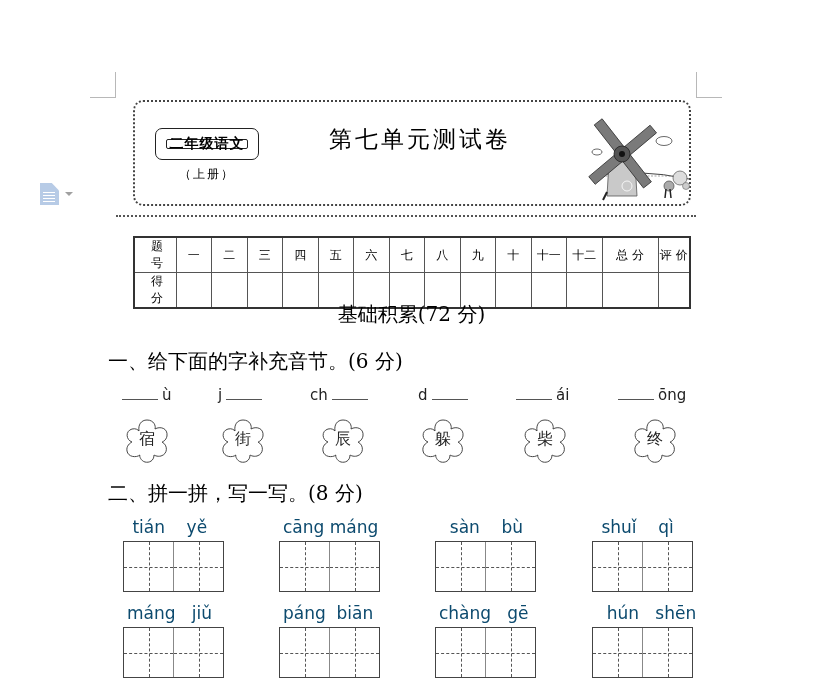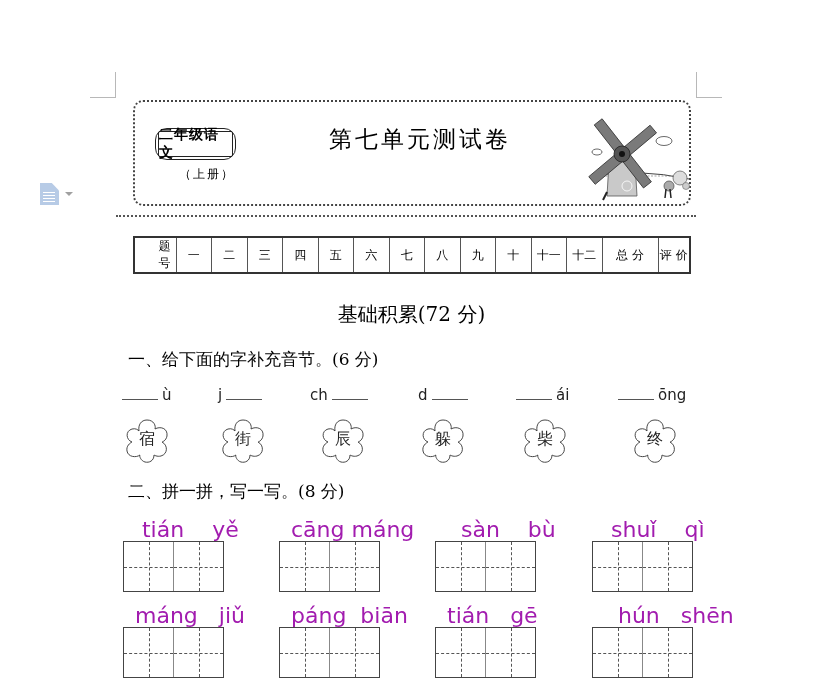--- a/index.html
+++ b/index.html
@@ -9,46 +9,46 @@
   .corner { position: absolute; border-color: #b8b8b8; border-style: solid; border-width: 0; }
   .corner-tl { left: 90px; top: 72px; width: 26px; height: 26px; border-right-width: 1px; border-bottom-width: 1px; }
   .corner-tr { left: 696px; top: 72px; width: 26px; height: 26px; border-left-width: 1px; border-bottom-width: 1px; }
 
   .side-icon { position: absolute; left: 40px; top: 182px; width: 40px; height: 24px; display: flex; align-items: center; gap: 6px; cursor: pointer; }
   .side-icon .doc { width: 19px; height: 22px; position: relative; background: #b7cbe6; clip-path: polygon(0 0, 62% 0, 100% 34%, 100% 100%, 0 100%); }
   .side-icon .doc::before { content: ""; position: absolute; left: 3px; top: 9px; width: 12px; height: 1px; background: #fff; box-shadow: 0 3px 0 #fff, 0 6px 0 #fff, 0 9px 0 #fff; }
   .side-icon .caret { width: 0; height: 0; border-left: 4px solid transparent; border-right: 4px solid transparent; border-top: 4px solid #a0a0a0; }
 
   .header-box { position: absolute; left: 133px; top: 100px; width: 558px; height: 106px; border: 2px dotted #444; border-radius: 10px; }
-  .grade-badge { position: absolute; left: 20px; top: 26px; width: 81px; height: 32px; border: 1.5px solid #222; border-radius: 12px; padding: 2px; }
+  .grade-badge { position: absolute; left: 20px; top: 26px; width: 104px; height: 32px; border: 1.5px solid #222; border-radius: 7px; padding: 10px; }
   .grade-badge-inner { width: 100%; height: 100%; border: 1.5px solid #222; border-radius: 2px; display: flex; align-items: center; justify-content: center; font-size: 14px; font-weight: bold; letter-spacing: 1px; }
   .volume { position: absolute; left: 20px; top: 64px; width: 104px; text-align: center; font-size: 12px; letter-spacing: 2px; }
   .exam-title { position: absolute; left: 170px; top: 22px; width: 230px; text-align: center; font-size: 23px; font-weight: normal; letter-spacing: 3px; }
   .full-score { position: absolute; left: 210px; top: 80px; width: 160px; text-align: center; font-family: "DejaVu Serif", serif; font-size: 13px; }
   .windmill { position: absolute; left: 452px; top: 4px; width: 106px; height: 96px; }
 
   .dash-line { position: absolute; left: 116px; top: 215px; width: 580px; height: 1px; border-top: 2px dotted #555; }
 
   .score-table { position: absolute; left: 133px; top: 236px; width: 558px; border-collapse: collapse; border: 2px solid #333; font-size: 12px; table-layout: fixed; }
   .score-table td { border: 1px solid #555; height: 25px; text-align: center; }
-  .score-table td.first { text-align: right; padding-left: 4px; letter-spacing: 5px; width: 42px; }
+  .score-table td.first { text-align: left; padding-left: 16px; letter-spacing: 5px; width: 42px; }
 
   .section-heading { position: absolute; left: 0; top: 301px; width: 821px; padding-left: 2px; text-align: center; font-family: "DejaVu Serif", serif; font-size: 20px; }
-  .question { position: absolute; left: 128px; font-size: 17px; font-family: "DejaVu Serif", serif; }
+  .question { position: absolute; left: 108px; font-size: 20px; font-family: "DejaVu Serif", serif; }
   .q1 { top: 348px; }
   .q2 { top: 480px; }
 
   .pinyin-item { position: absolute; top: 386px; width: 60px; height: 82px; }
   .pinyin-line { position: absolute; top: 0; left: 0; width: 90px; font-size: 15px; color: #222; white-space: nowrap; }
   .blank { display: inline-block; width: 36px; border-bottom: 1px solid #555; height: 14px; vertical-align: baseline; margin: 0 4px; }
   .flower { position: absolute; top: 30px; left: 0; width: 50px; height: 48px; }
   .flower-char { position: absolute; top: 43px; left: 0; width: 50px; text-align: center; font-family: "DejaVu Serif", serif; font-size: 16px; color: #222; }
 
   .word-item { position: absolute; width: 102px; }
-  .word-pinyin { position: absolute; top: 0; left: 12px; width: 120px; font-size: 22px; color: #a21caf; white-space: pre; }
+  .word-pinyin { position: absolute; top: 0; left: 4px; width: 120px; font-size: 17px; color: #0c4a6e; white-space: pre; }
   .grid { position: absolute; top: 24px; left: 0; width: 101px; height: 51px; border: 1.5px solid #444; display: flex; }
   .cell { flex: 1; position: relative; border-right: 1px solid #888; }
   .cell:last-child { border-right: none; }
   .cell::before { content: ""; position: absolute; left: 50%; top: 0; bottom: 0; border-left: 1px dashed #555; }
   .cell::after { content: ""; position: absolute; top: 50%; left: 0; right: 0; border-top: 1px dashed #555; }
 </style>
 </head>
 <body>
 
 <div class="corner corner-tl"></div>
@@ -102,20 +102,37 @@
     <td>六</td>
     <td>七</td>
     <td>八</td>
     <td>九</td>
     <td>十</td>
     <td>十一</td>
     <td>十二</td>
     <td style="width:56px">总 分</td>
     <td style="width:32px">评 价</td>
   </tr>
+  <tr>
+    <td class="first">得 分</td>
+    <td></td>
+    <td></td>
+    <td></td>
+    <td></td>
+    <td></td>
+    <td></td>
+    <td></td>
+    <td></td>
+    <td></td>
+    <td></td>
+    <td></td>
+    <td></td>
+    <td></td>
+    <td></td>
+  </tr>
 </tbody>
   </table>
 
 <div class="section-heading">基础积累(72 分)</div>
 
 <div class="question q1">一、给下面的字补充音节。(6 分)</div>
 
 <div class="pinyin-item" style="left:122px">
   <div class="pinyin-line"><span class="blank" style="margin-left:0"></span><span>ù</span></div>
   <svg class="flower" viewBox="0 0 50 48">
@@ -203,21 +220,21 @@
     </div>
 </div>
 <div class="word-item" style="left:279px; top:603px">
   <div class="word-pinyin">páng  biān</div>
   <div class="grid">
       <div class="cell"></div>
       <div class="cell"></div>
     </div>
 </div>
 <div class="word-item" style="left:435px; top:603px">
-  <div class="word-pinyin">tián   gē</div>
+  <div class="word-pinyin">chàng   gē</div>
   <div class="grid">
       <div class="cell"></div>
       <div class="cell"></div>
     </div>
 </div>
 <div class="word-item" style="left:592px; top:603px">
   <div class="word-pinyin">  hún   shēn</div>
   <div class="grid">
       <div class="cell"></div>
       <div class="cell"></div>

